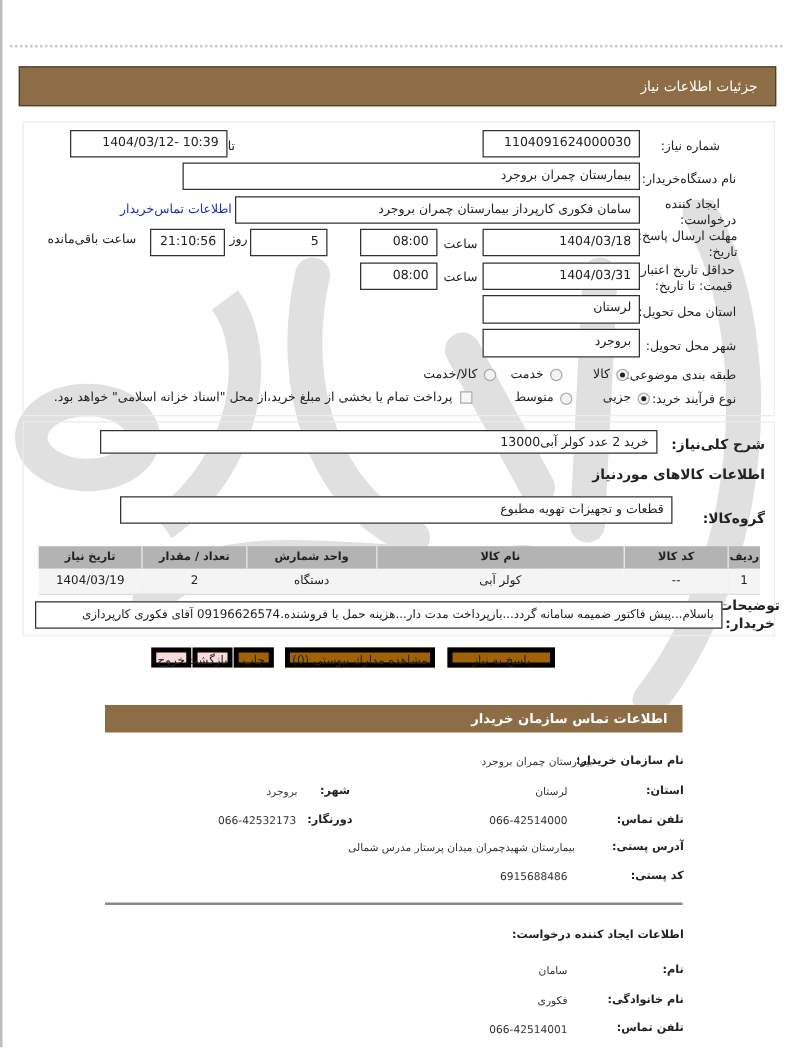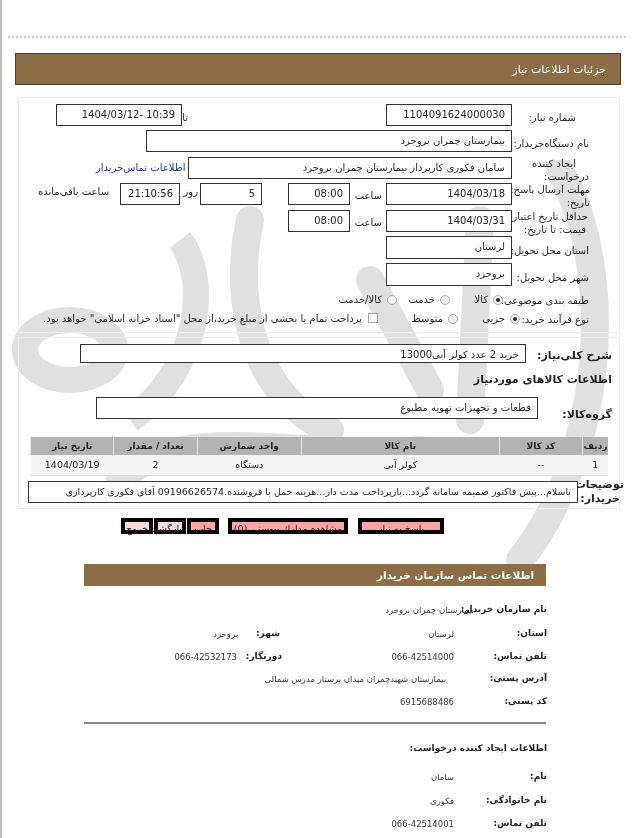--- a/index.html
+++ b/index.html
@@ -60,21 +60,21 @@
       border-left: 1px solid #e8e8e8; text-align: center; font-size: 9px;
     }
     table.items td {
       background: #f4f4f4; height: 20px; text-align: center; border-bottom: 1px solid #ddd;
     }
 
     .btn {
       position: absolute; height: 16px; font-size: 9.5px; line-height: 14px; text-align: center;
       border: 4px solid #000000; cursor: pointer; white-space: nowrap;
     }
-    .btn.green { background: #fca5a5; }
+    .btn.green { background: #a16207; }
     .btn.pink { background: #fbdada; }
 
     .header-bar2 {
       position: absolute; left: 84px; top: 564px; width: 462px; height: 22px;
       background: #8c6d45; color: #fff; font-weight: bold; font-size: 10.5px;
       line-height: 22px; padding-right: 12px;
     }
     .c-lbl { position: absolute; font-size: 9px; font-weight: bold; color: #222; white-space: nowrap; text-align: center; }
     .c-val { position: absolute; font-size: 8.5px; color: #333; white-space: nowrap; }
     .c-val.ltr { direction: ltr; text-align: center; }
@@ -205,21 +205,21 @@
 <span class="c-val" style="right:180px;top:629px;">لرستان</span>
 <span class="c-lbl" style="right:354px;top:628px;">شهر:</span>
 <span class="c-val" style="right:396px;top:629px;">بروجرد</span>
 
 <span class="c-lbl" style="right:87px;top:651px;">تلفن تماس:</span>
 <span class="c-val ltr" style="right:180px;top:652px;">066-42514000</span>
 <span class="c-lbl" style="right:352px;top:651px;">دورنگار:</span>
 <span class="c-val ltr" style="right:397px;top:652px;">066-42532173</span>
 
 <span class="c-lbl" style="right:87px;top:673px;">آدرس پستی:</span>
-<span class="c-val" style="right:188px;top:674px;">بیمارستان شهیدچمران میدان پرستار مدرس شمالی</span>
+<span class="c-val" style="right:174px;top:674px;">بیمارستان شهیدچمران میدان پرستار مدرس شمالی</span>
 
 <span class="c-lbl" style="right:87px;top:696px;">کد پستی:</span>
 <span class="c-val ltr" style="right:180px;top:697px;">6915688486</span>
 
 <div class="divider"></div>
 
 <span class="c-lbl" style="right:87px;top:743px;">اطلاعات ایجاد کننده درخواست:</span>
 <span class="c-lbl" style="right:87px;top:771px;">نام:</span>
 <span class="c-val" style="right:180px;top:772px;">سامان</span>
 <span class="c-lbl" style="right:87px;top:795px;">نام خانوادگی:</span>

